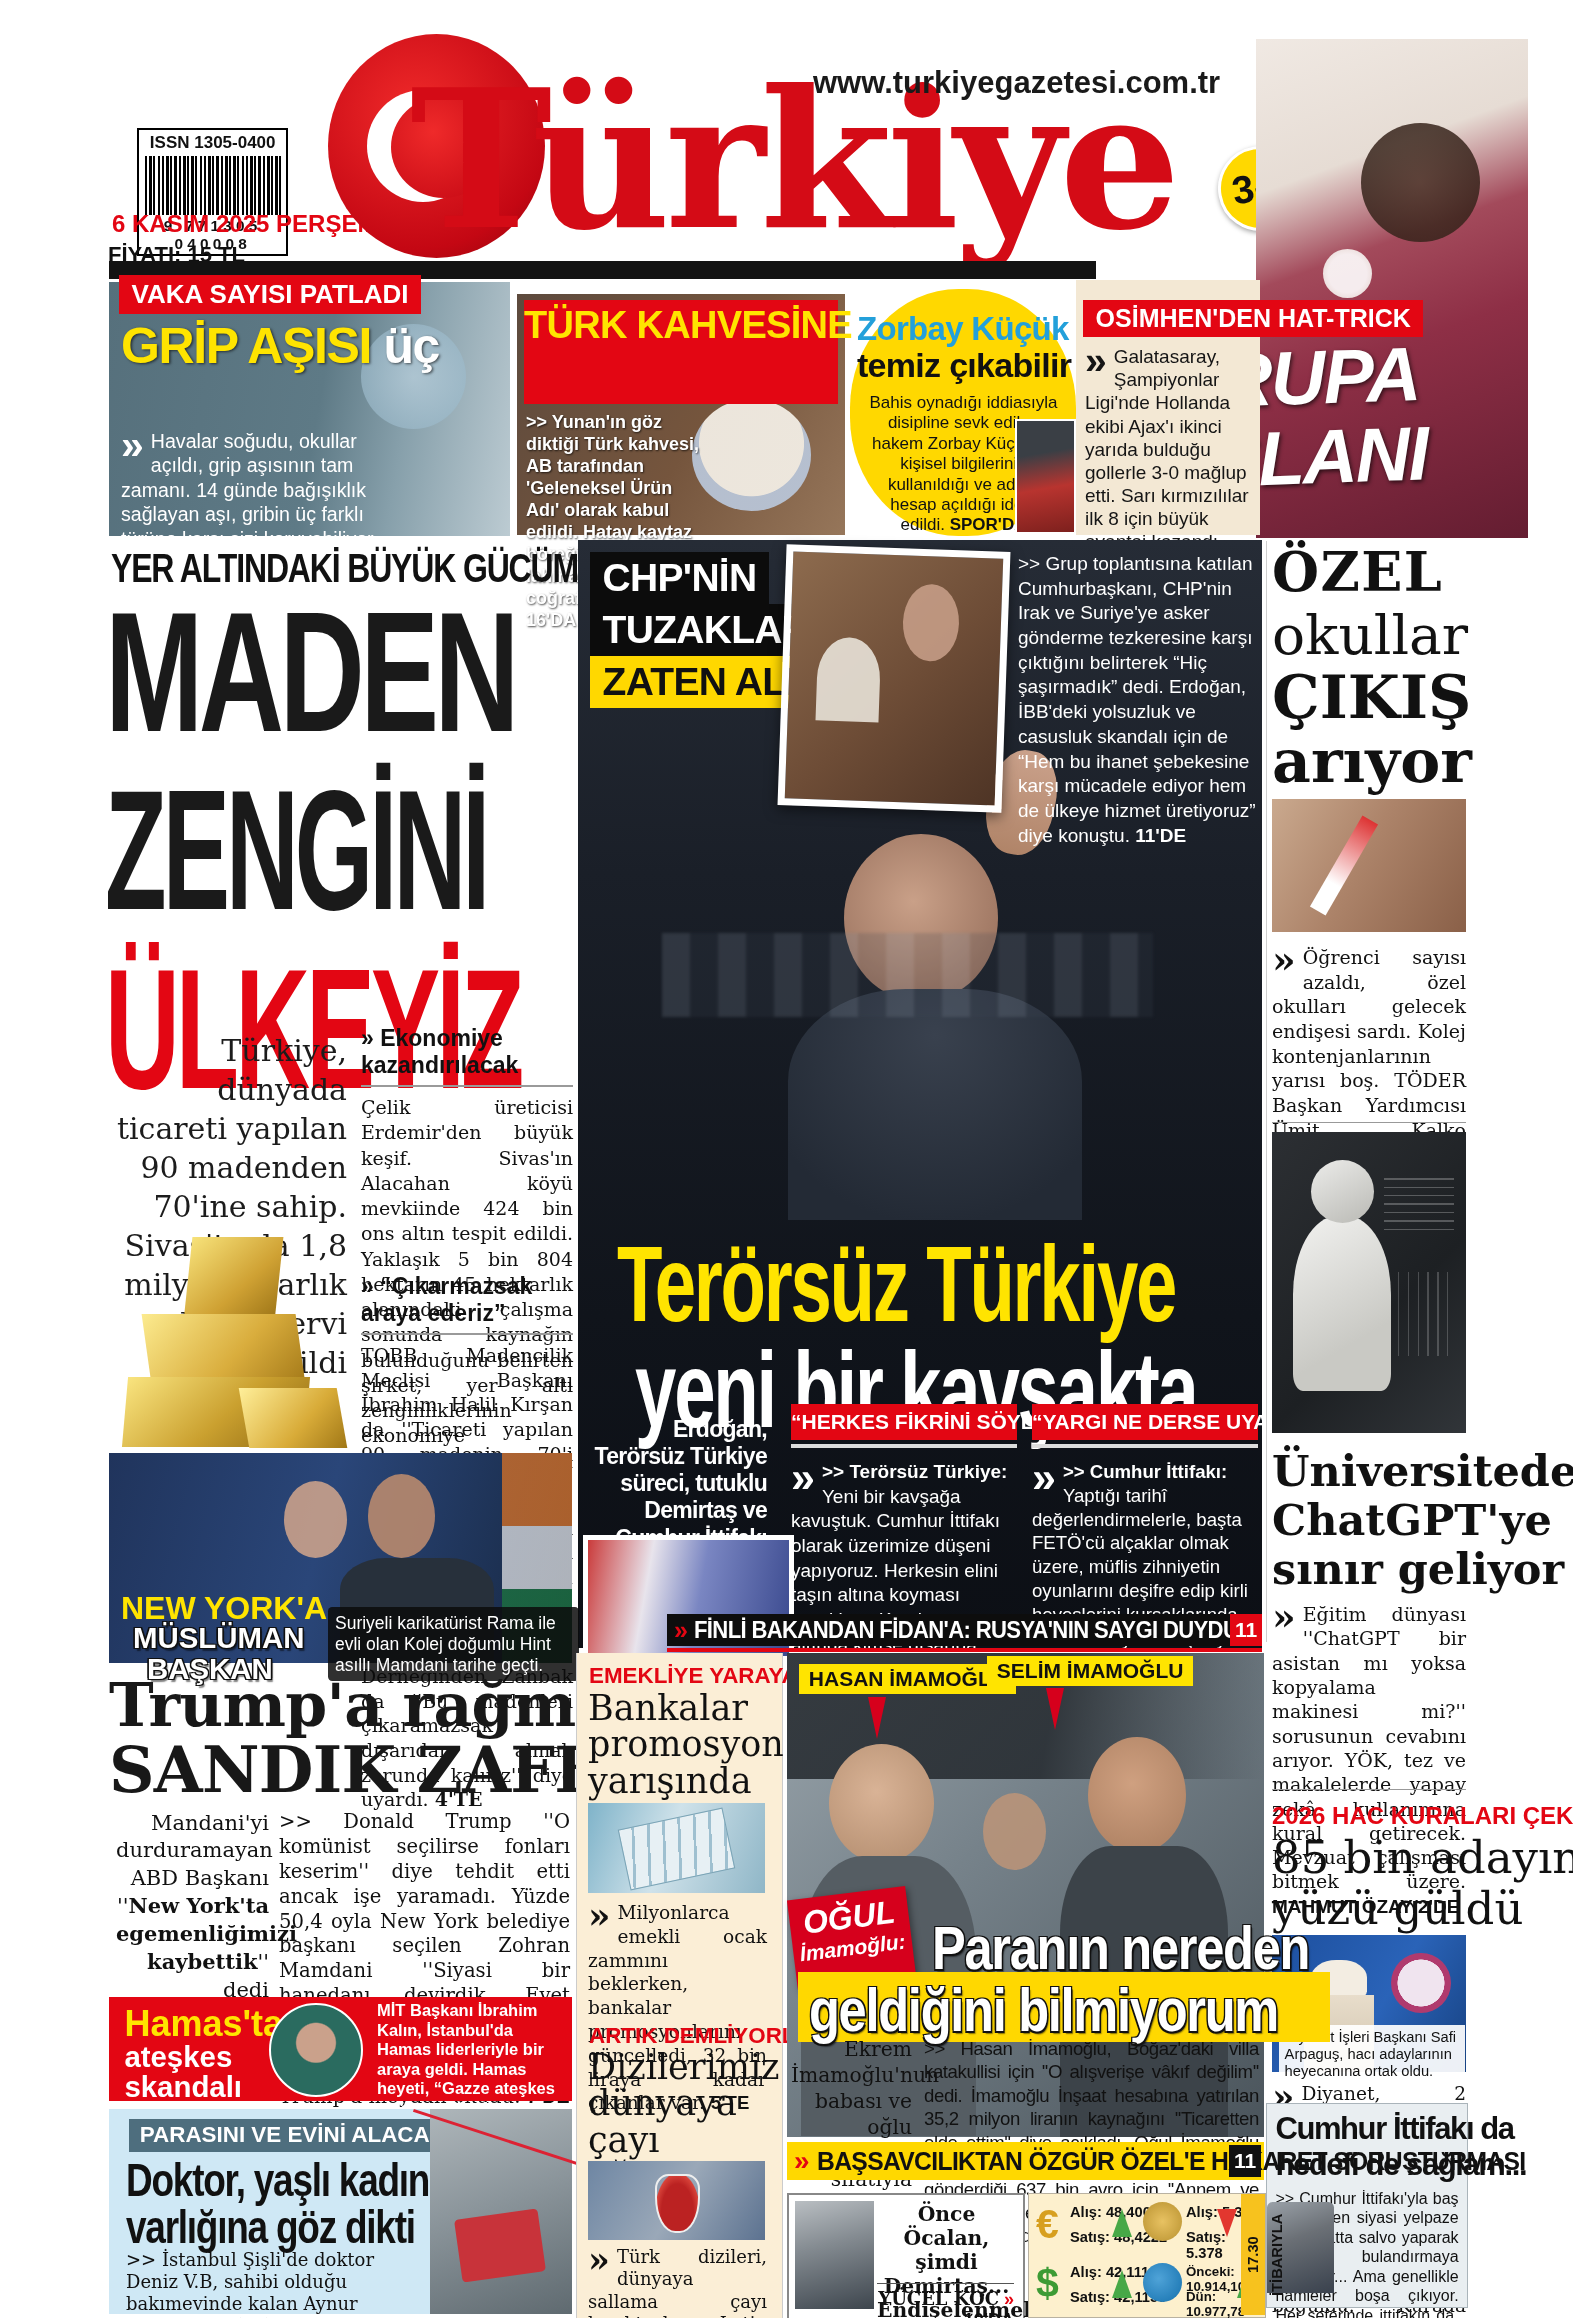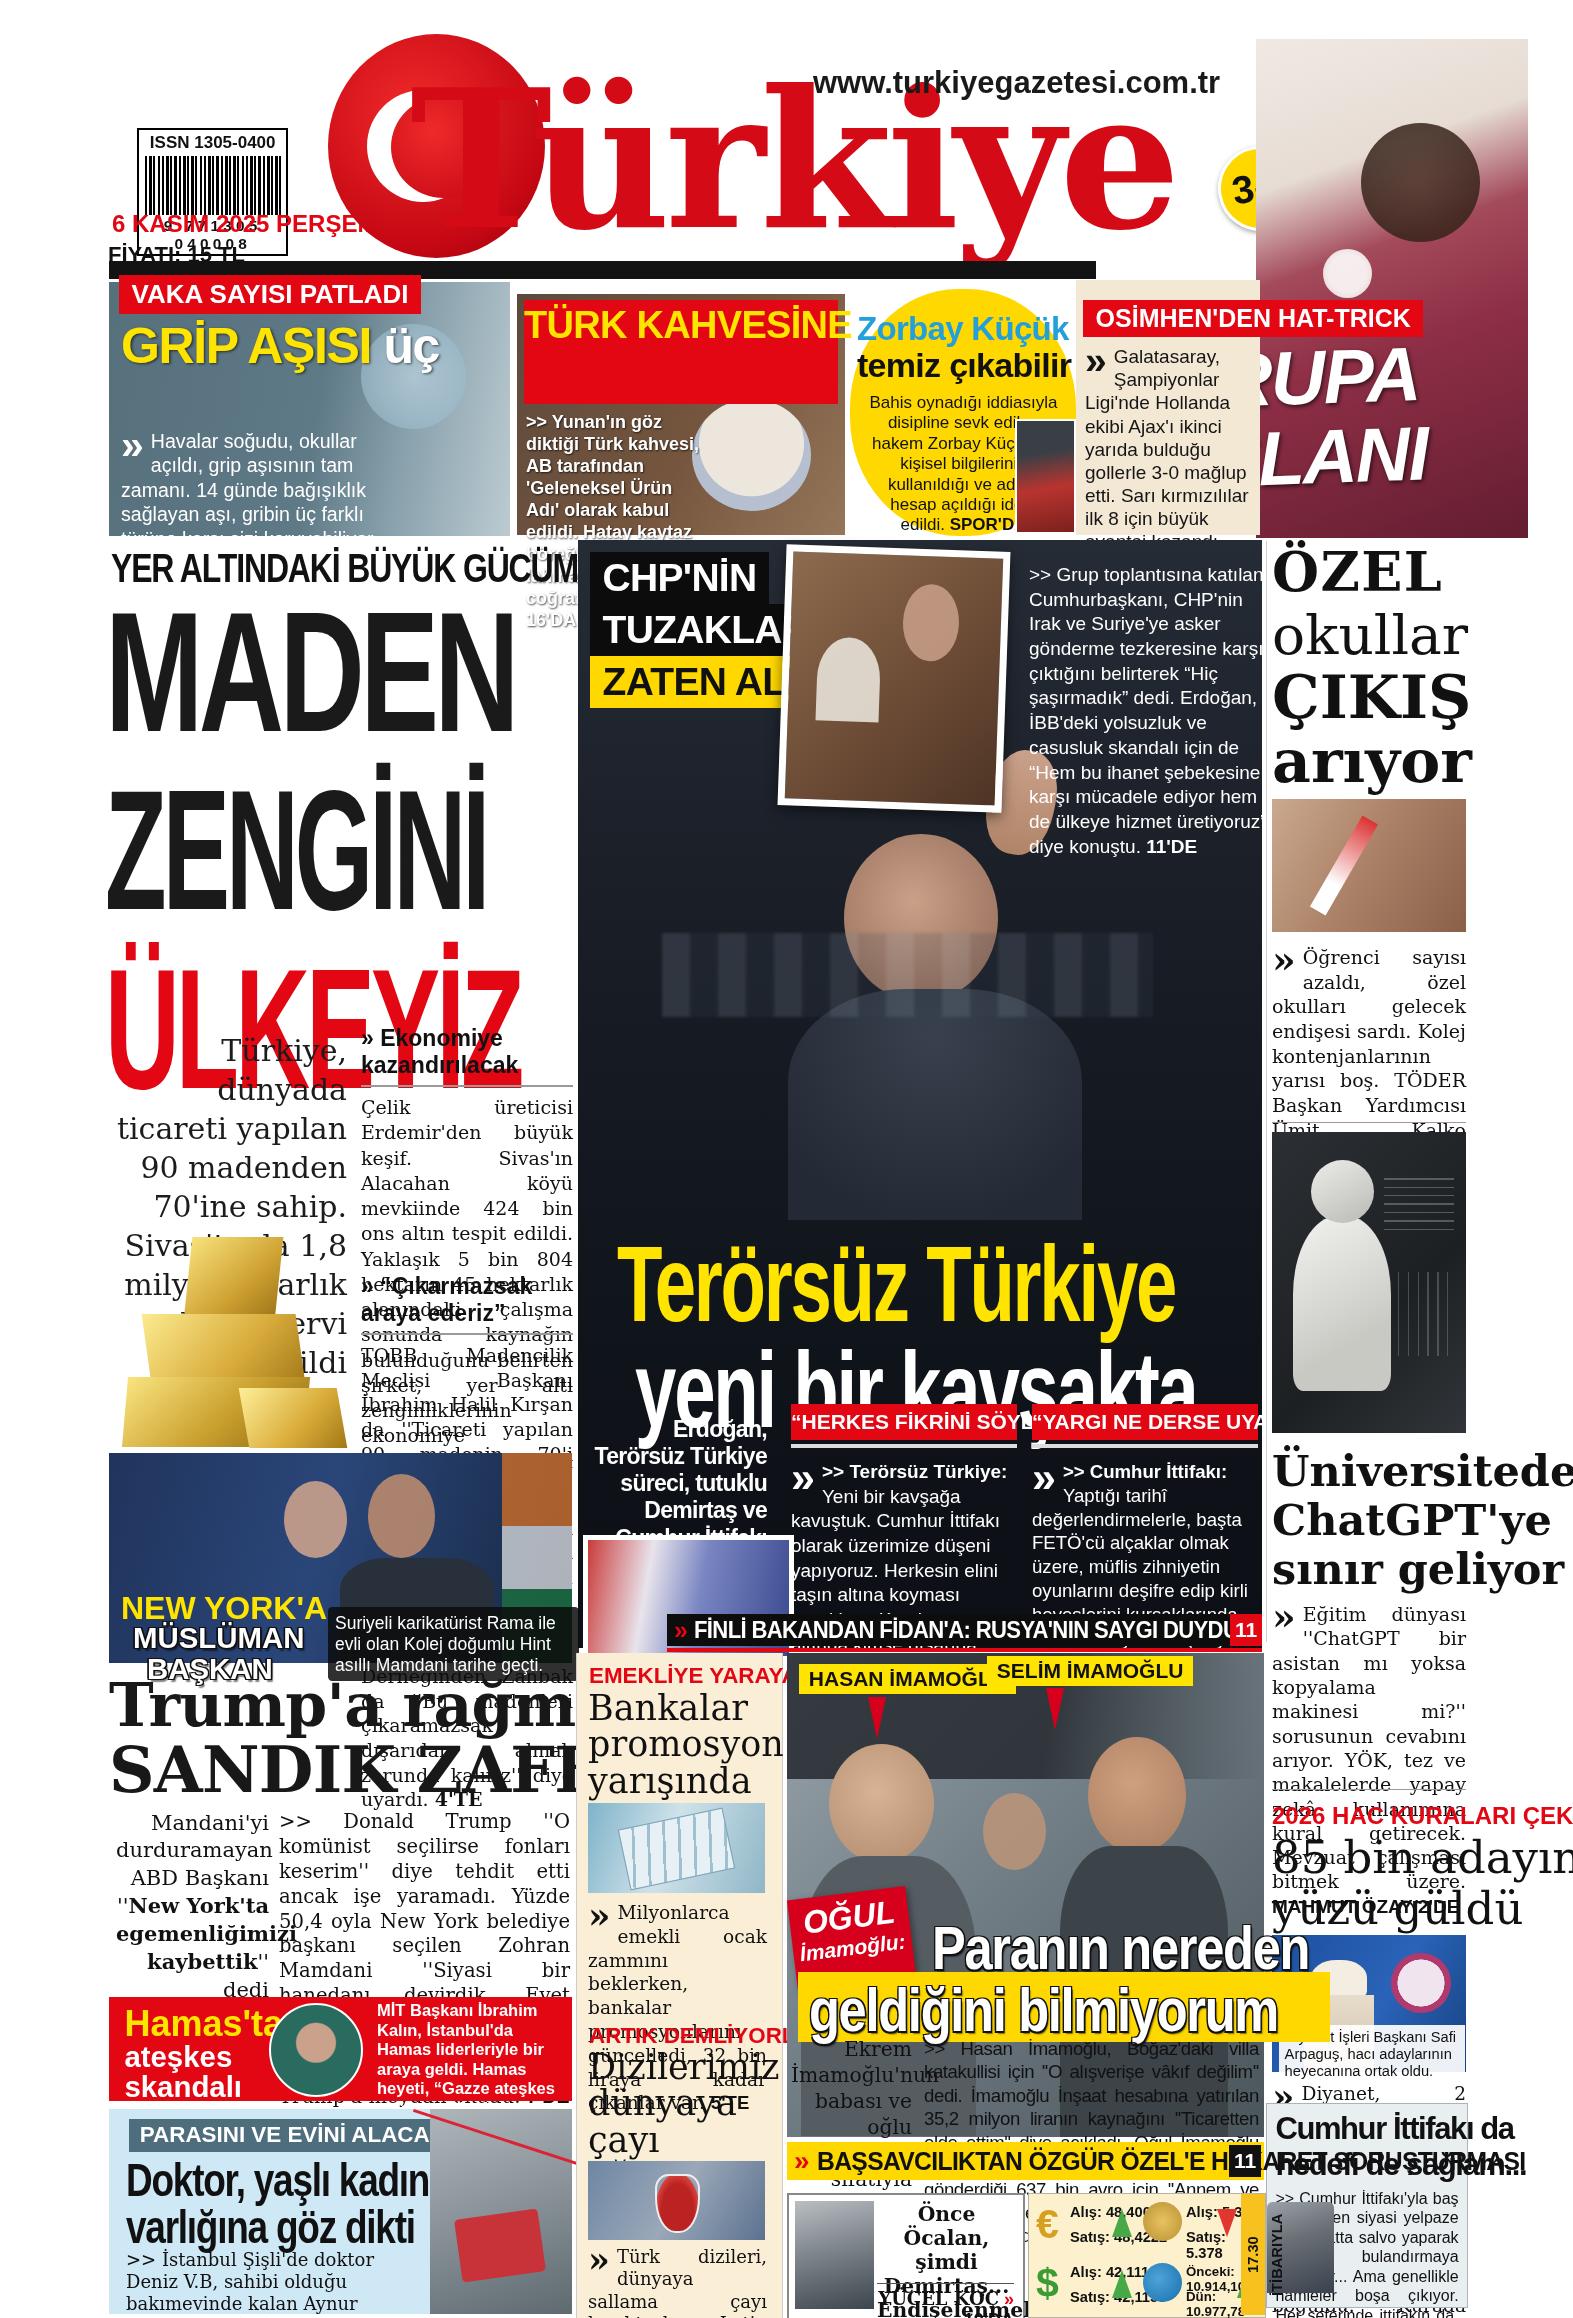--- a/index.html
+++ b/index.html
@@ -127,21 +127,21 @@
 
   <div class="a b w nowrap" style="left:590px;top:552px;background:#0c0c0c;padding:4.2px 12.6px;font-size:39px;letter-spacing:-0.7px">CHP'NİN</div>
   <div class="a b w nowrap" style="left:590px;top:604px;background:#0c0c0c;padding:4.2px 12.6px;font-size:39px;letter-spacing:-0.7px">TUZAKLARINA</div>
   <div class="a b nowrap" style="left:590px;top:656px;background:#ffd800;color:#111;padding:4.2px 12.6px;font-size:39px;letter-spacing:-0.7px">ZATEN ALIŞIĞIZ</div>
 
   <div class="a" style="left:782px;top:548px;width:210px;height:247px;background:linear-gradient(135deg,#8d6b4e 0%,#6d4c36 55%,#4e3425 100%);border:7px solid #fff;transform:rotate(2deg);box-shadow:0 4.2px 12.6px rgba(0,0,0,.5)">
     <div class="a" style="left:28px;top:84px;width:63px;height:84px;border-radius:50% 50% 0 0;background:#e8e2d8;opacity:.9"></div>
     <div class="a" style="left:112px;top:28px;width:56px;height:77px;border-radius:50%;background:#caa18b;opacity:.85"></div>
   </div>
 
-  <p class="a w" style="left:1018px;top:552px;width:238px;font-size:19px;line-height:1.3;margin:11px">
+  <p class="a w" style="left:1018px;top:552px;width:238px;font-size:19px;line-height:1.3;margin:0">
     <span>&gt;&gt; Grup toplantısına katılan Cumhurbaşkanı, CHP'nin Irak ve Suriye'ye asker gönderme tezkeresine karşı çıktığını belirterek “Hiç şaşırmadık” dedi. Erdoğan, İBB'deki yolsuzluk ve casusluk skandalı için de “Hem bu ihanet şebekesine karşı mücadele ediyor hem de ülkeye hizmet üretiyoruz” diye konuştu.</span>
     <b>11'DE</b>
   </p>
 
   <div class="a b nowrap fit" style="left:617px;top:1223px;font-size:93px;color:#ffe400;letter-spacing:-2.8px;transform:scale(.80,1.15)">Terörsüz Türkiye</div>
   <div class="a b nowrap fit" style="left:635px;top:1329px;font-size:93px;color:#fff;letter-spacing:-2.8px;transform:scale(.80,1.15)">yeni bir kavşakta</div>
 
   <div class="a b w rt" style="left:583px;top:1416px;width:184px;font-size:23px;line-height:1.18;letter-spacing:-0.7px">Erdoğan, Terörsüz Türkiye süreci, tutuklu Demirtaş ve Cumhur İttifakı için önemli mesajlar verdi</div>
   <div class="a" style="left:583px;top:1535px;width:201px;height:116px;border:5.6px solid #fff;background:linear-gradient(100deg,#ca3b3b 0%,#e8e4ec 30%,#7a86c2 55%,#3b4a8f 100%)"></div>
 

